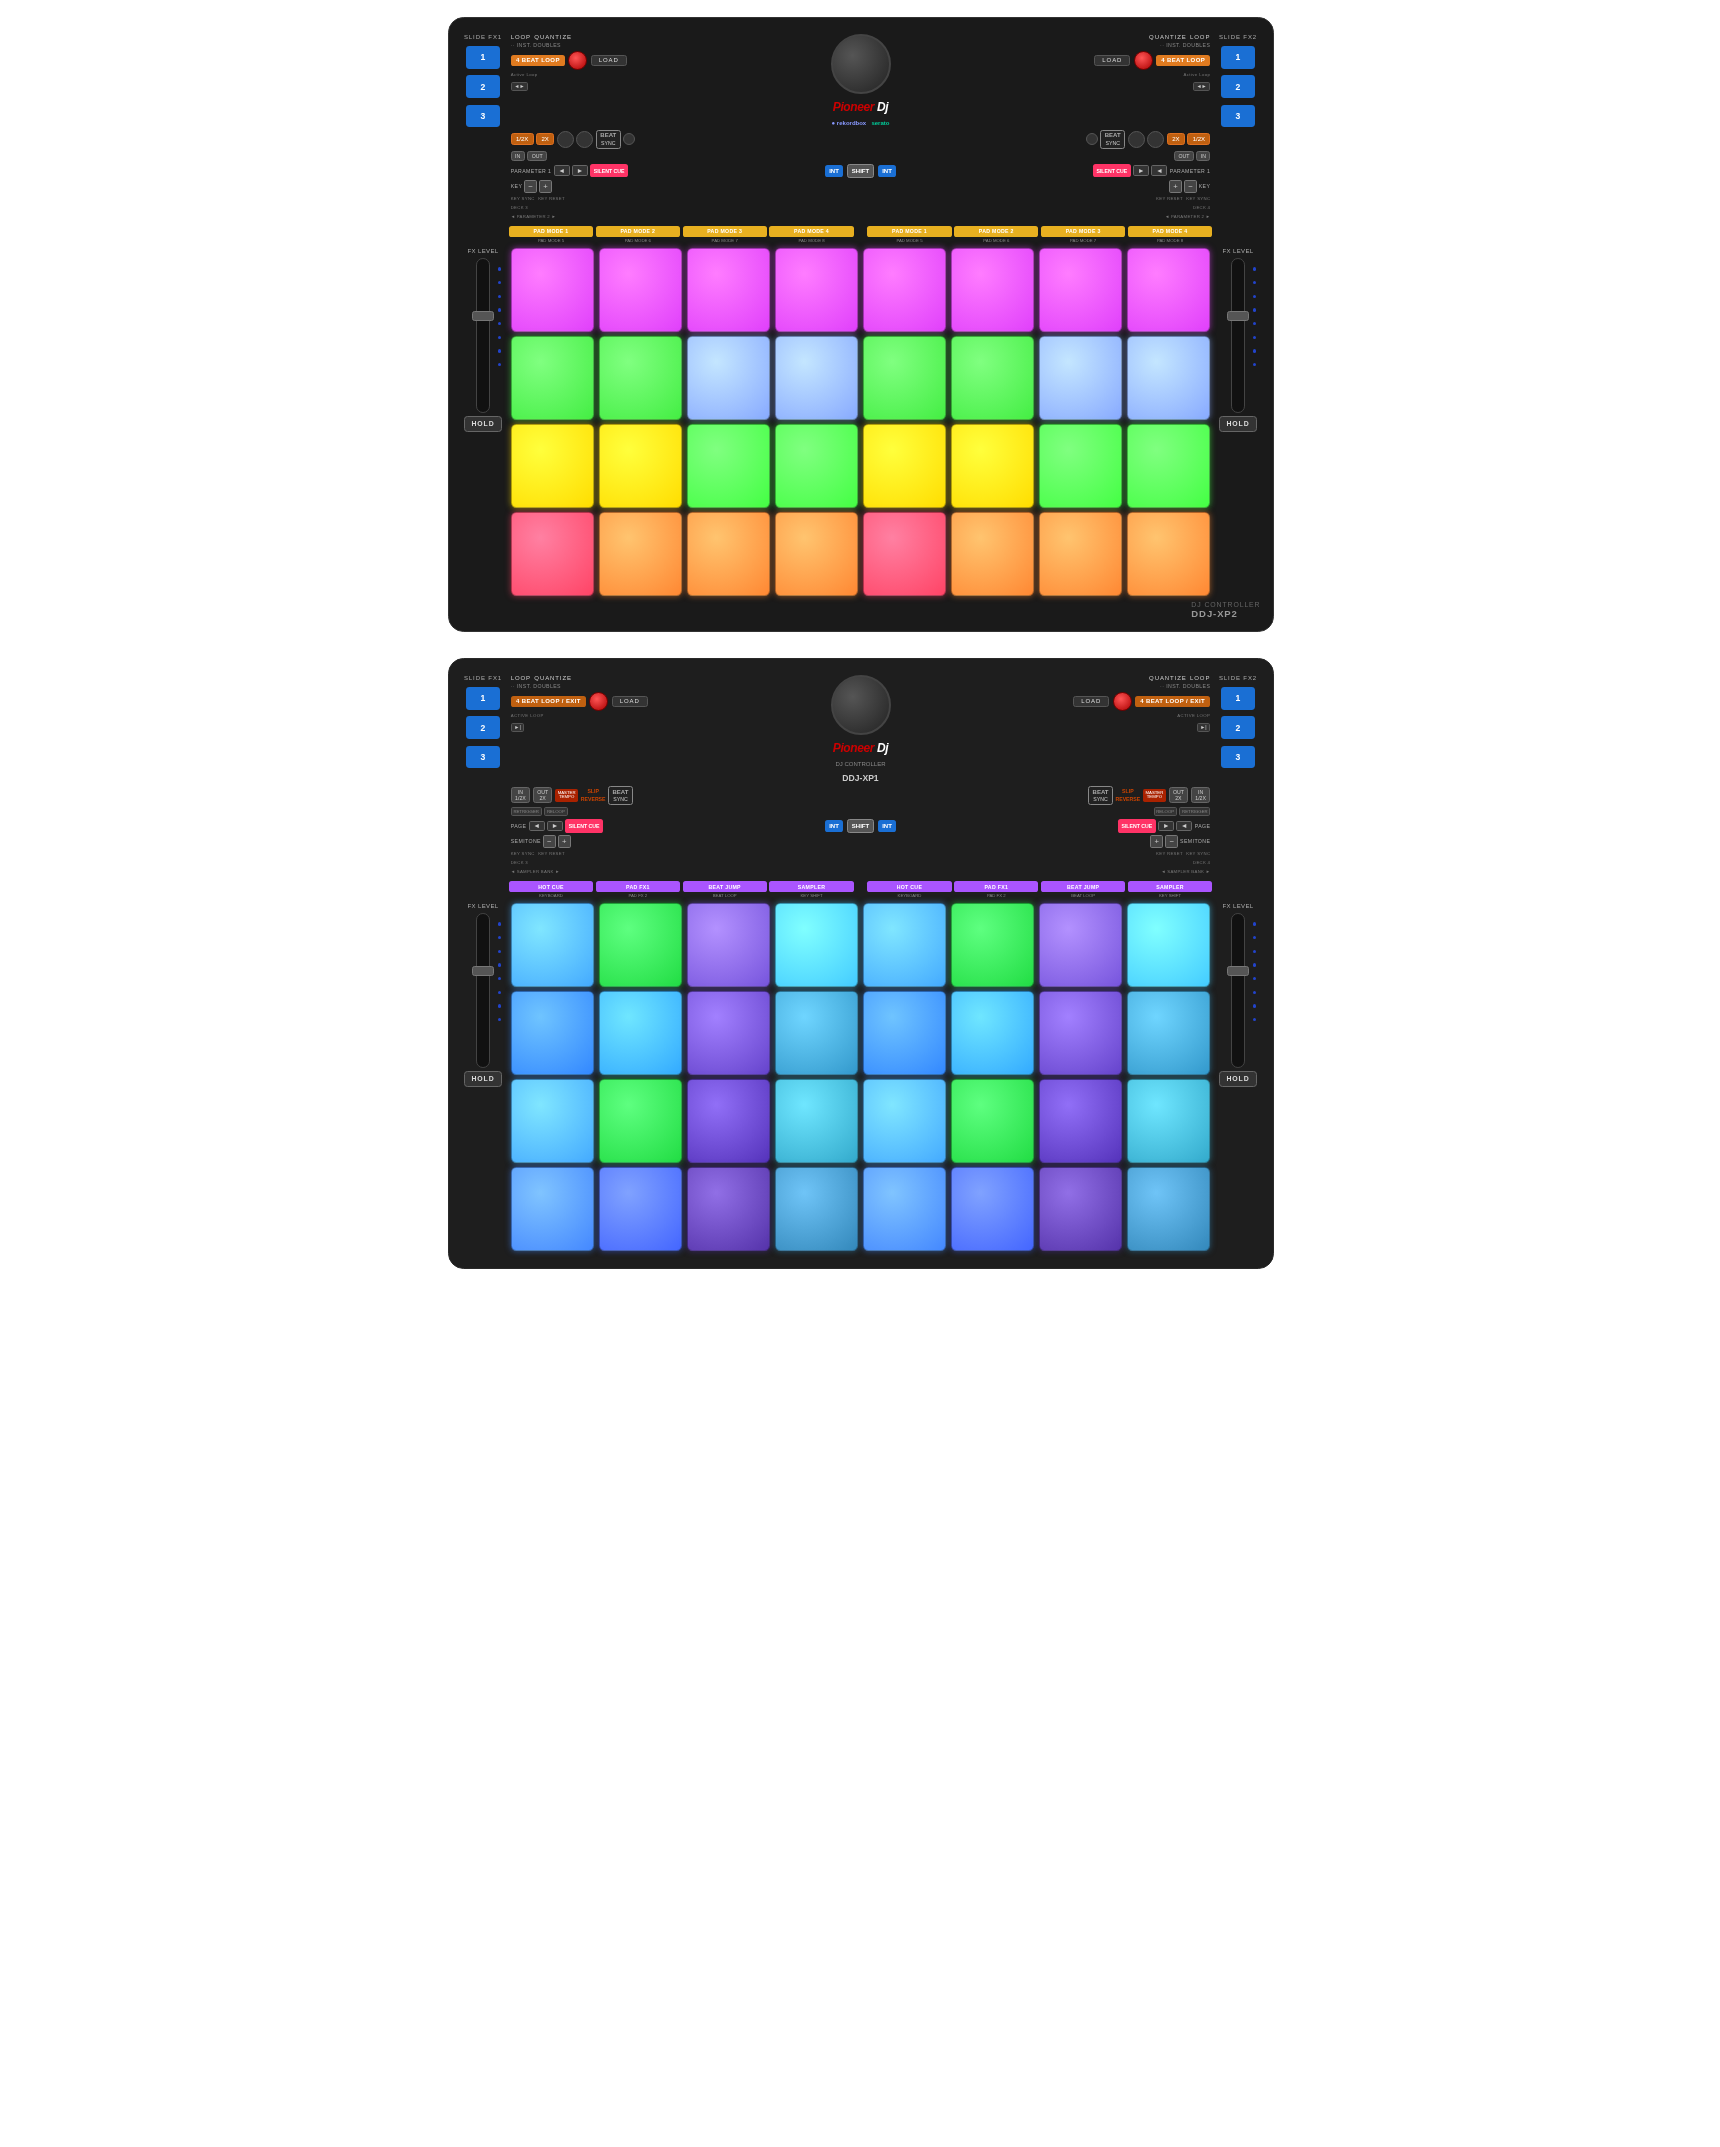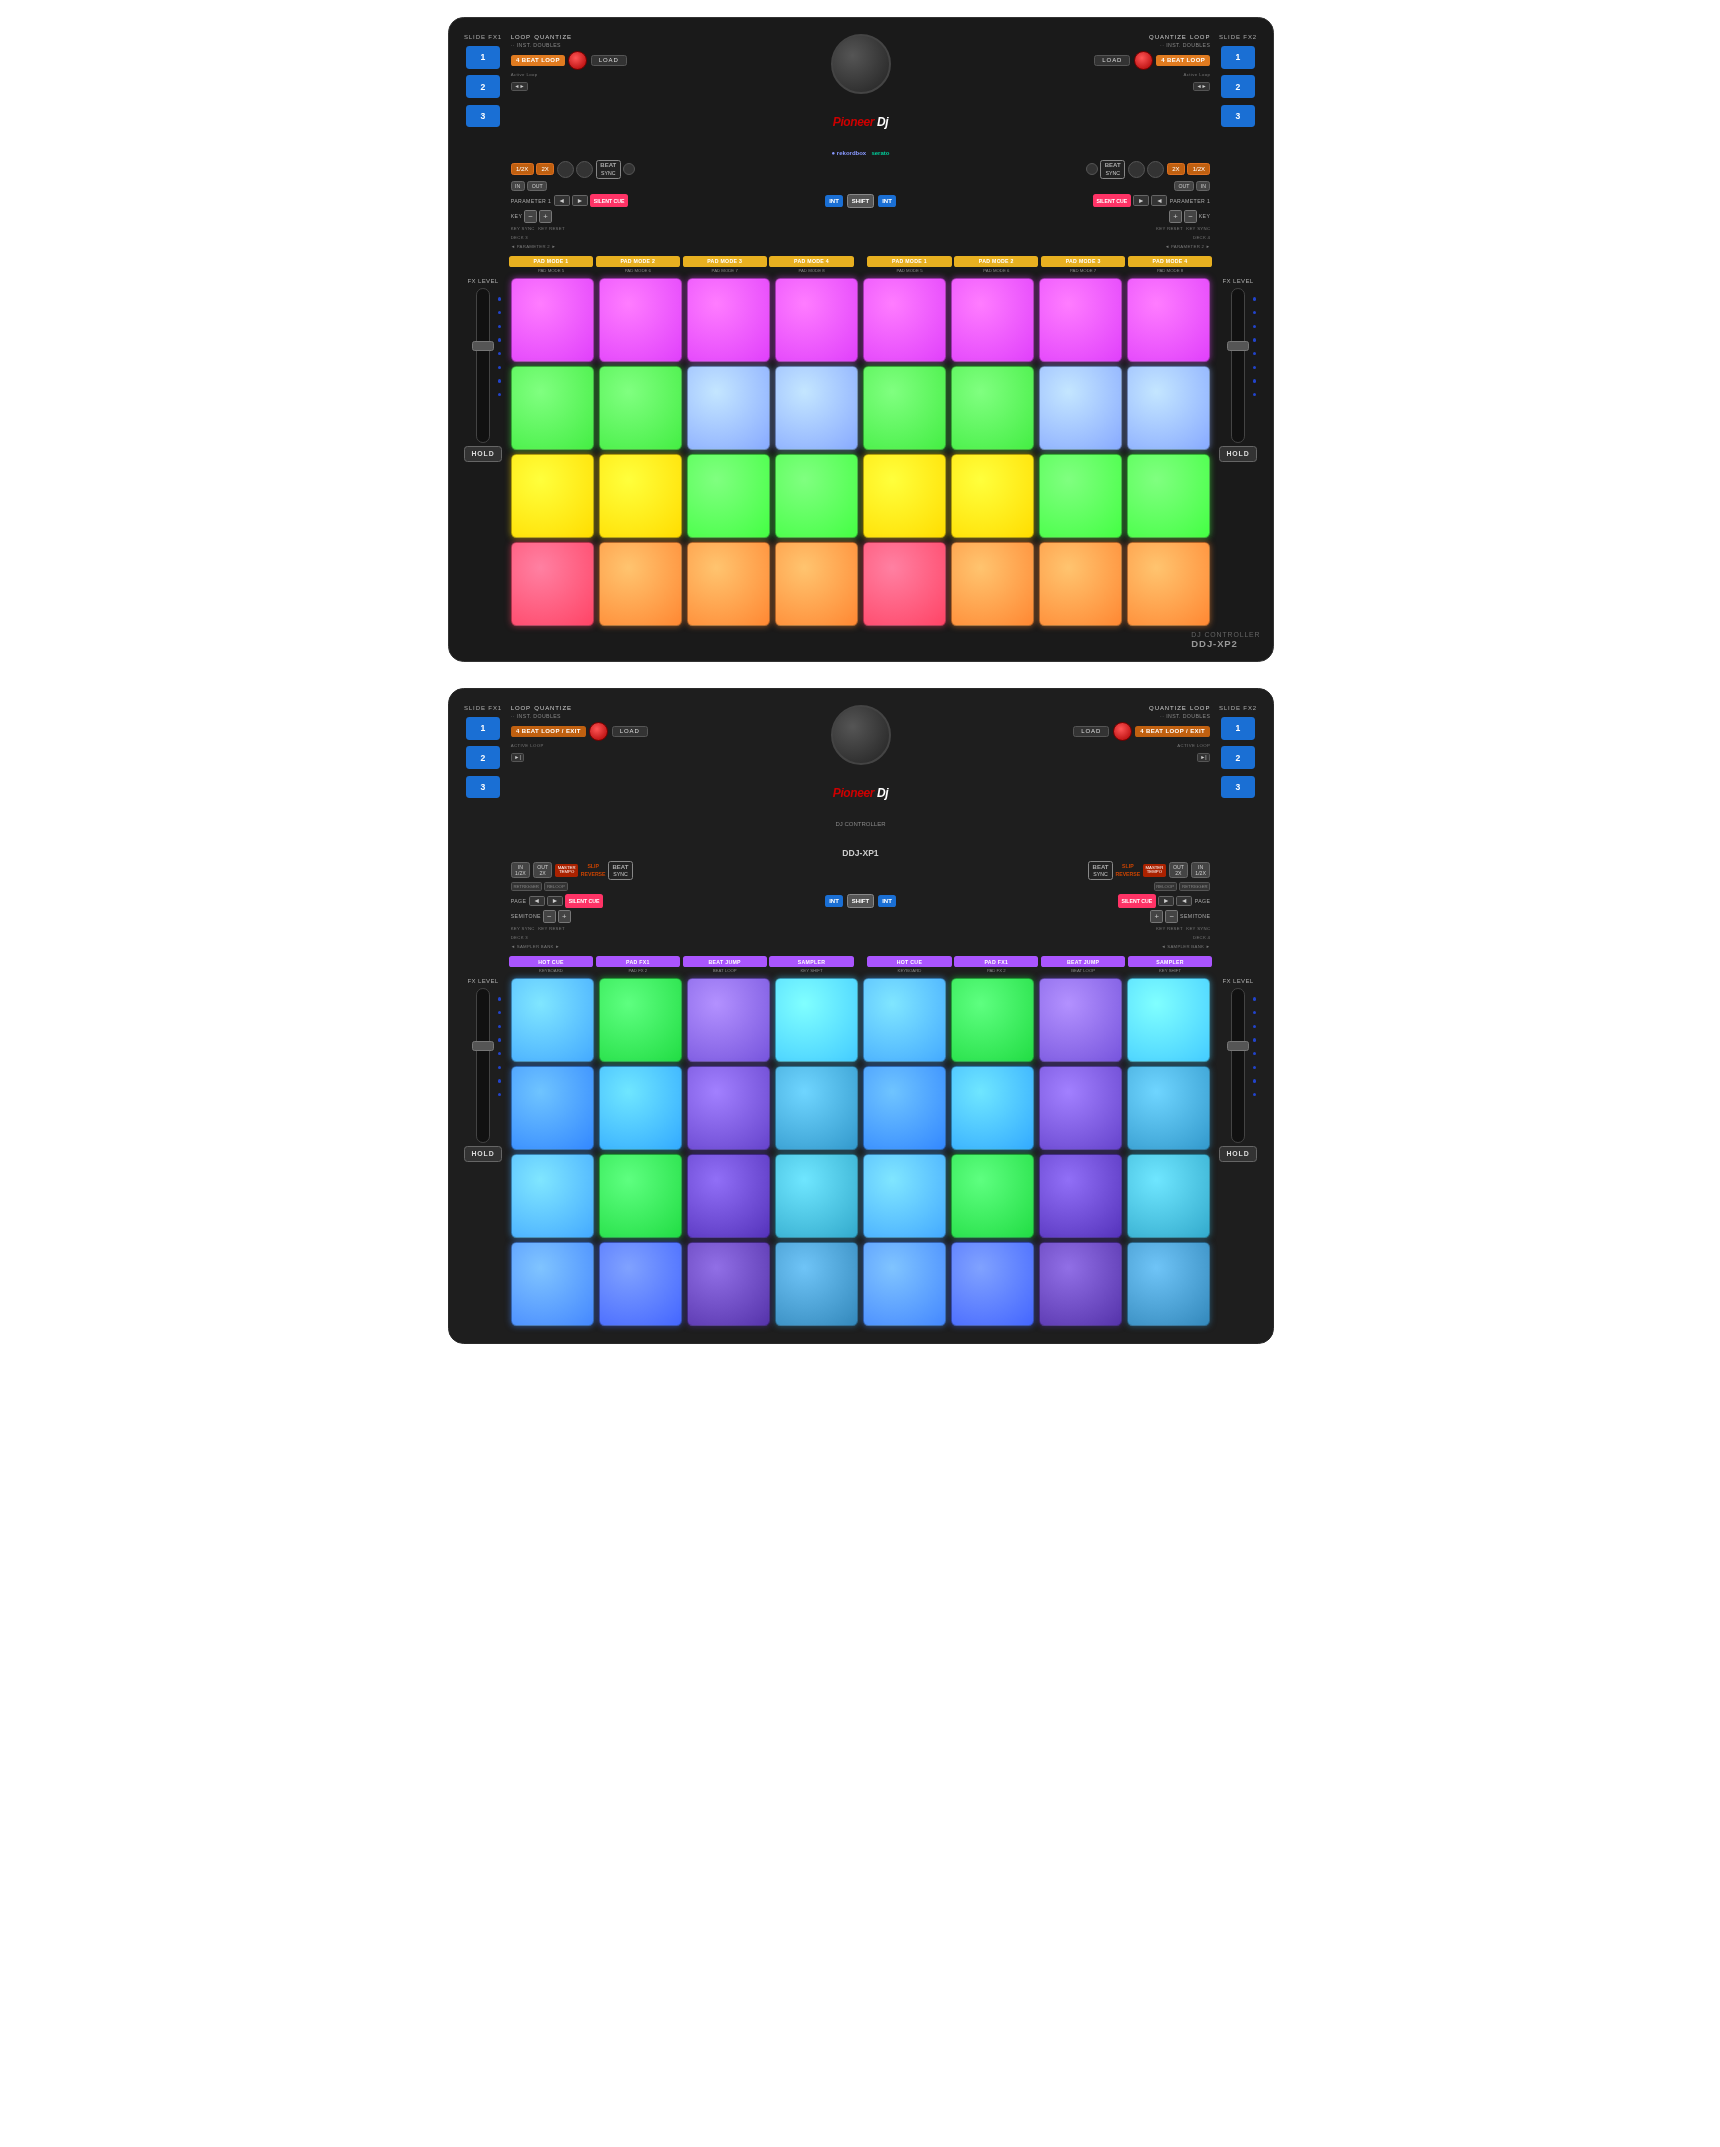--- a/index.html
+++ b/index.html
@@ -88,21 +88,21 @@
       flex-direction: column;
       gap: 2.6px;
     }
 
     .center-jog {
       display: flex;
       flex-direction: column;
       align-items: center;
       justify-content: flex-end;
       width: 103px;
-      gap: 21px;
+      gap: 6px;
     }
 
     .jog-wheel {
       width: 60px;
       height: 60px;
       border-radius: 50%;
       background: radial-gradient(circle at 35% 35%, #555, #222);
       border: 2.6px solid #444;
       margin: 0 auto;
     }

